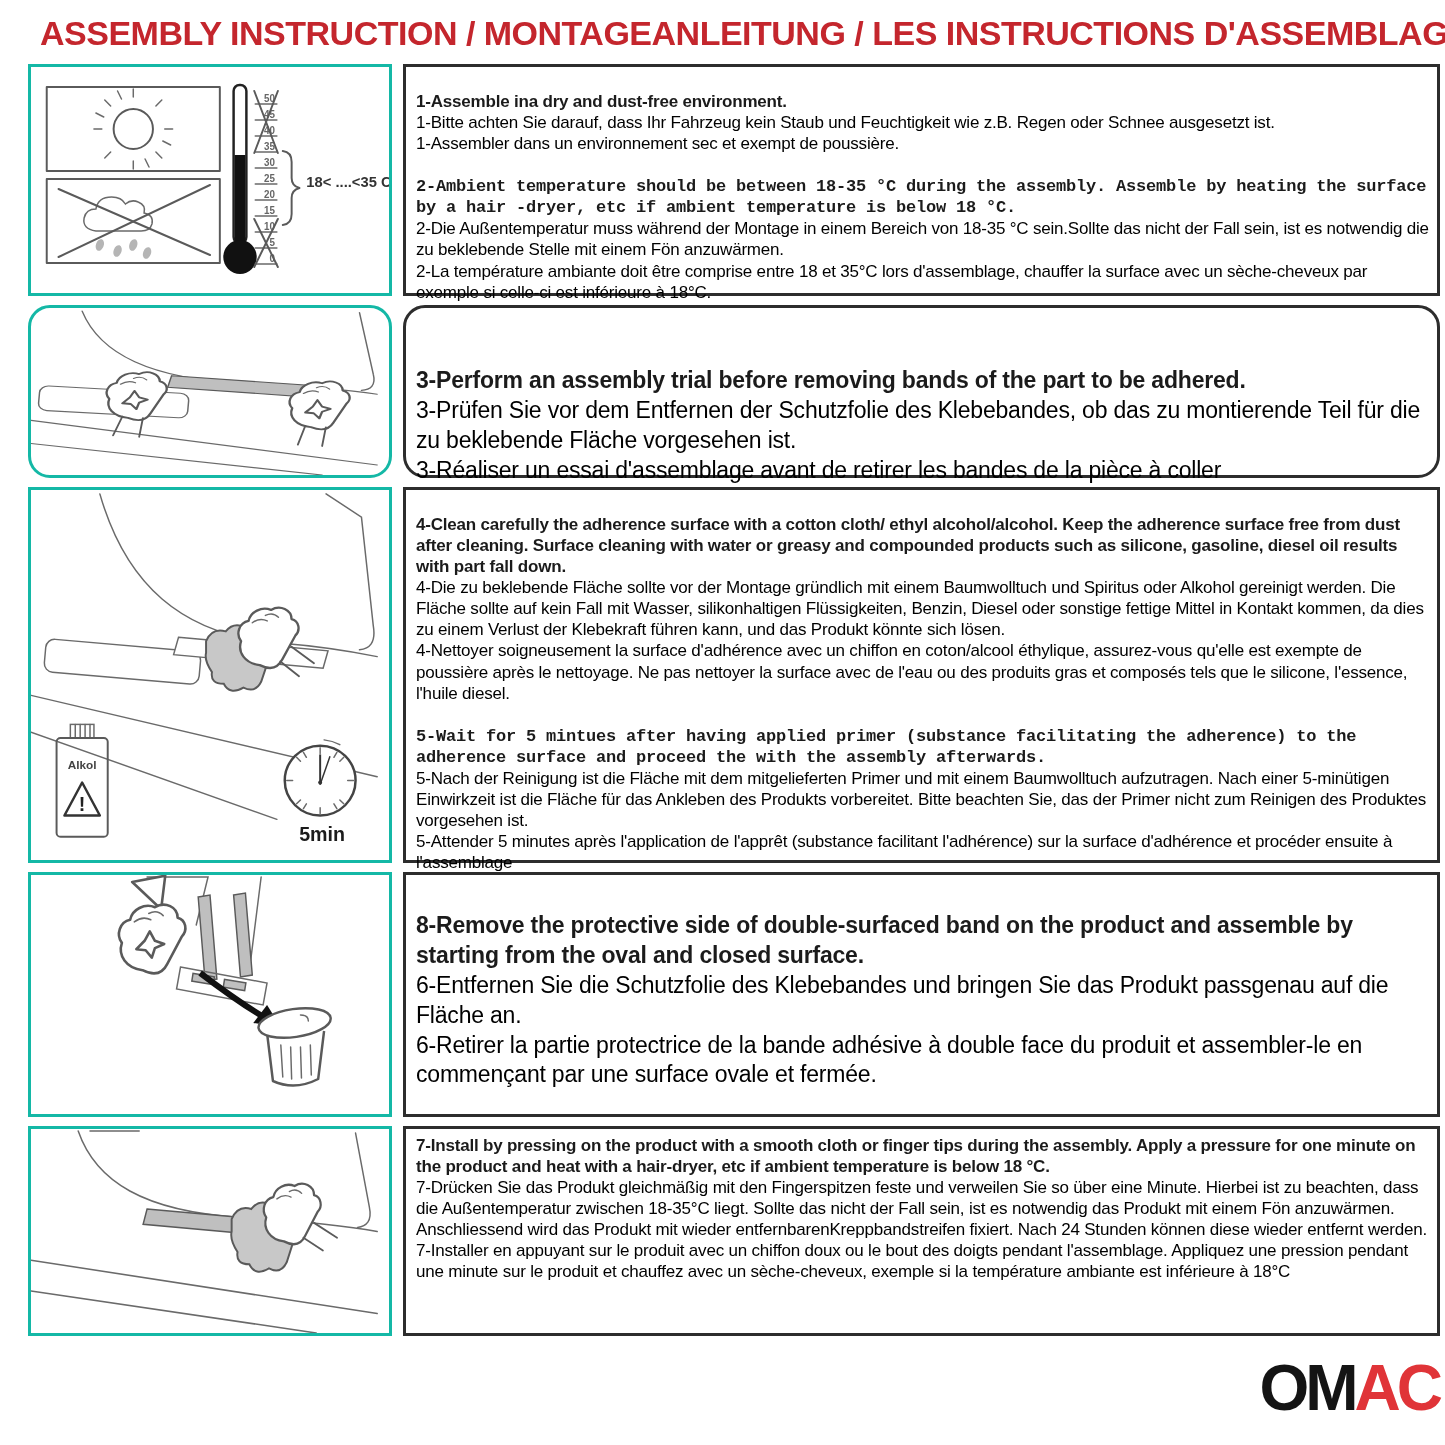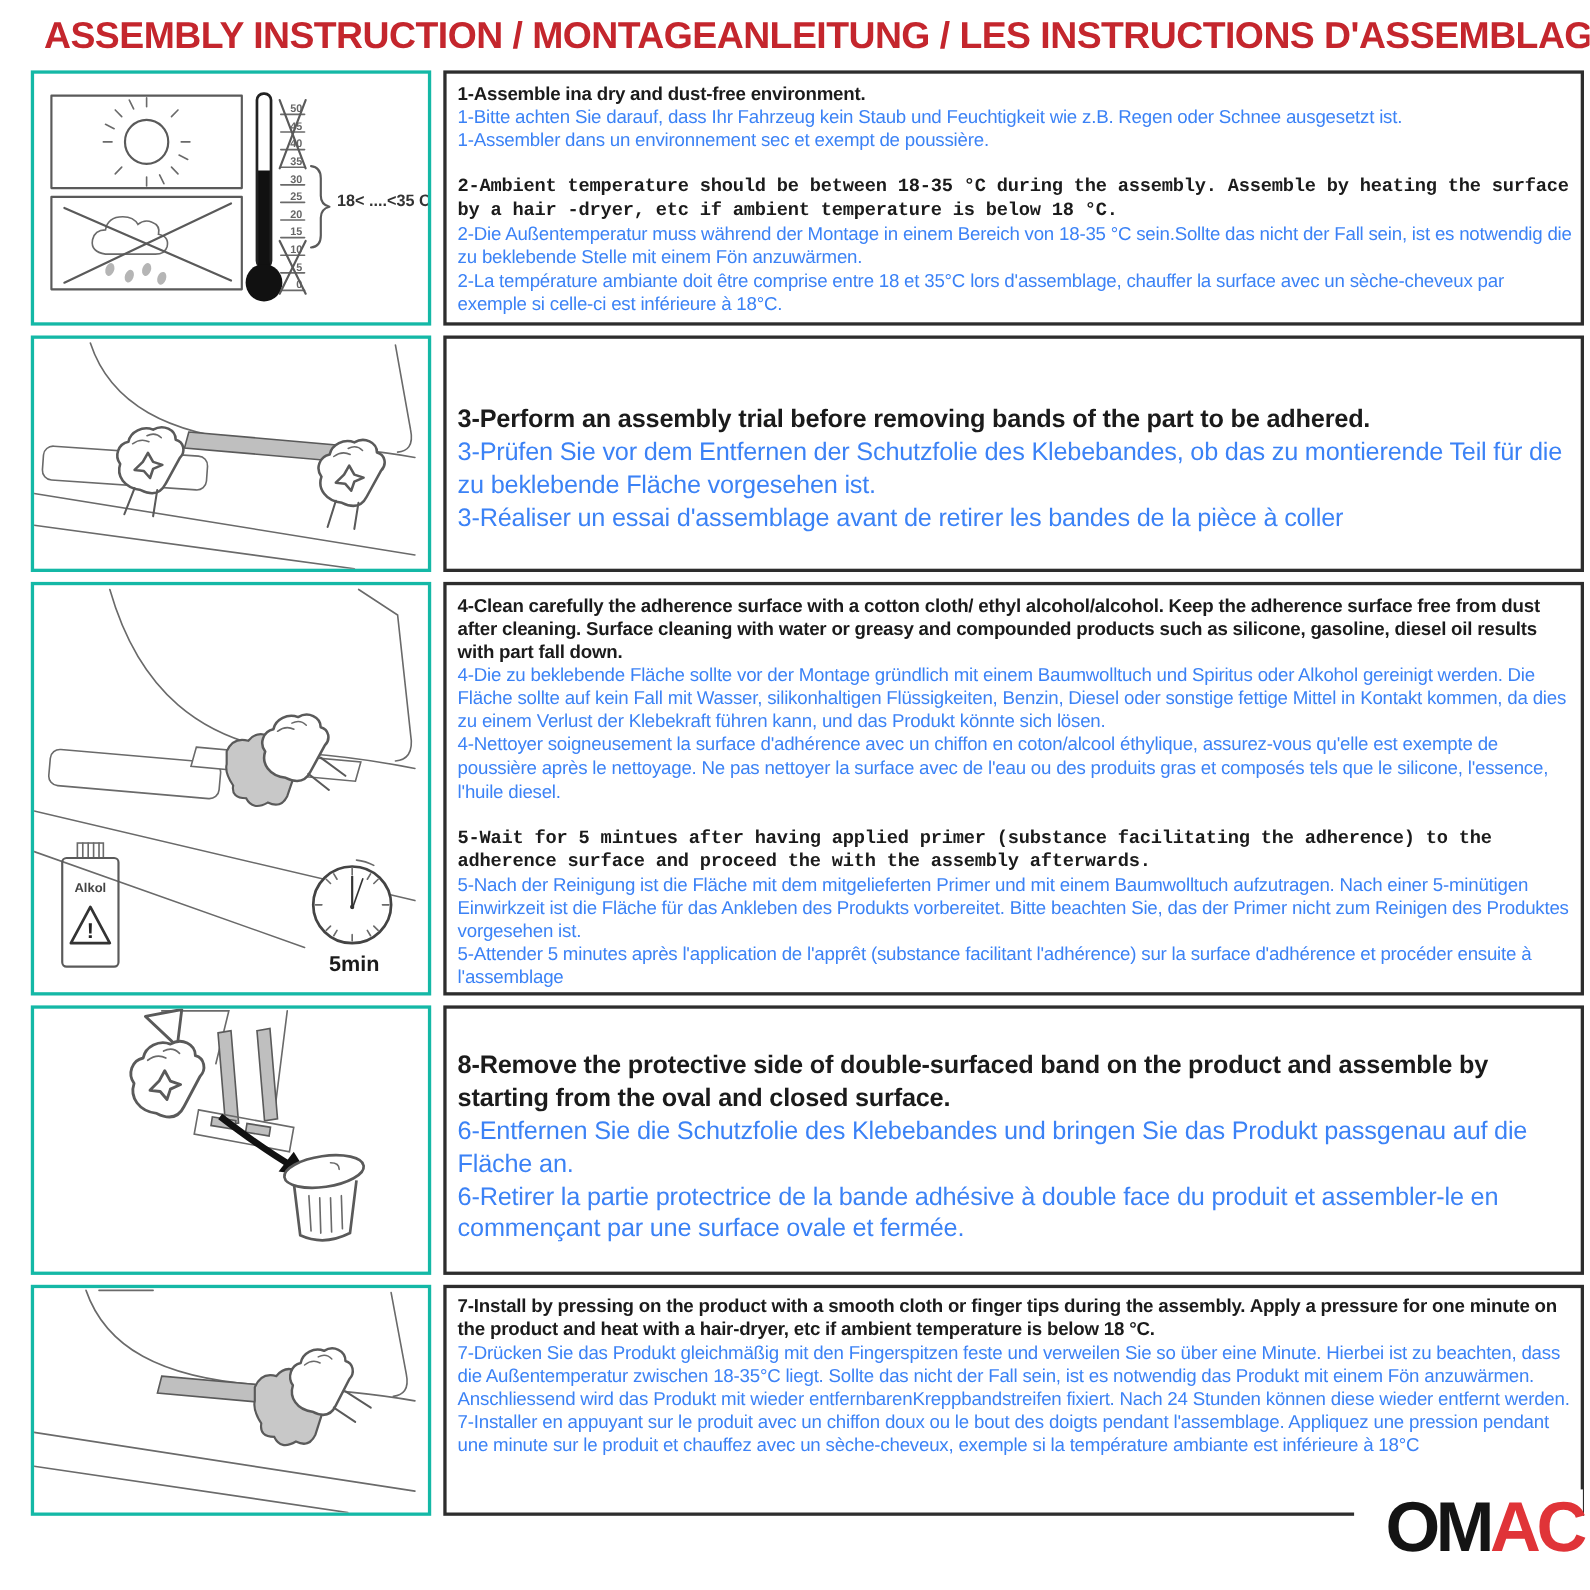--- a/index.html
+++ b/index.html
@@ -12,25 +12,25 @@
     margin:12px 0 10px 40px; letter-spacing:-0.5px; white-space:nowrap;
   }
   .row { display:flex; gap:11px; margin:0 5px 9px 28px; }
   .illus {
     flex:0 0 364px; width:364px; box-sizing:border-box;
     border:3px solid #14b8a6; background:#fff;
   }
   .illus svg { display:block; width:100%; height:100%; }
   .textbox {
     flex:1; box-sizing:border-box; border:3px solid #2d2d2d;
-    padding:8px 8px 4px 10px; background:#fff;
-  }
-  .r1 { height:232px; } .r2 { height:215px; } .r3 { height:376px; }
+    padding:24px 8px 4px 10px; background:#fff;
+  }
+  .r1 { height:232px; } .r2 { height:173px;border-radius:22px; } .r3 { height:376px; }
   .r4 { height:245px; } .r5 { height:210px; }
-  p.line { margin:0; color:#3b82f6; letter-spacing:-0.2px; }
+  p.line { margin:0; color:#000000; letter-spacing:-0.2px; }
   p.line.b { font-weight:bold; color:#1b1b1b; }
   .t-sm p.line { font-size:17px; line-height:1.24; }
   .t-lg p.line { font-size:23px; line-height:1.3; }
   .gap { margin-top:22px !important;font-family:Liberation Mono, monospace; }
   .pad-big { padding-top:58px; }
   .pad-mid { padding-top:36px; }
   .r5.textbox { padding-top:6px; }
   .logo {
     position:absolute; right:6px; top:1354px; background:#fff;
     padding:2px 0 4px 28px; font-weight:bold; font-size:64px; line-height:1;

